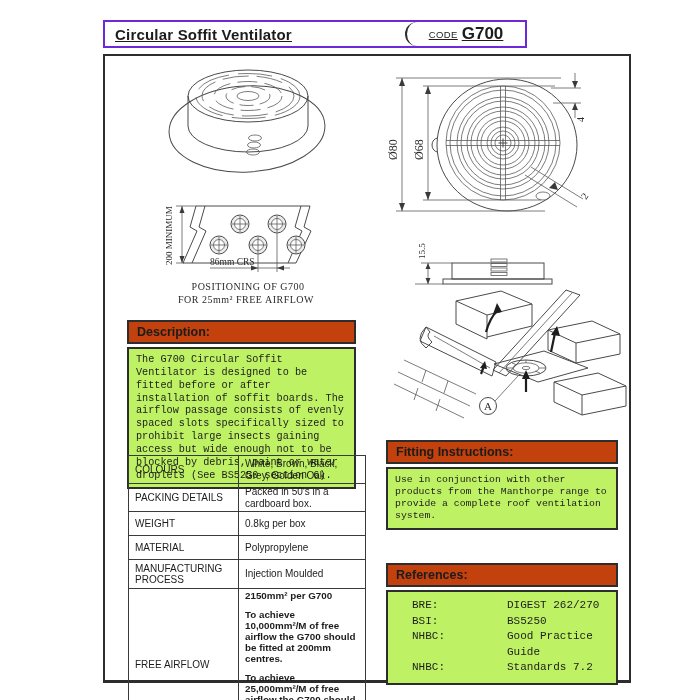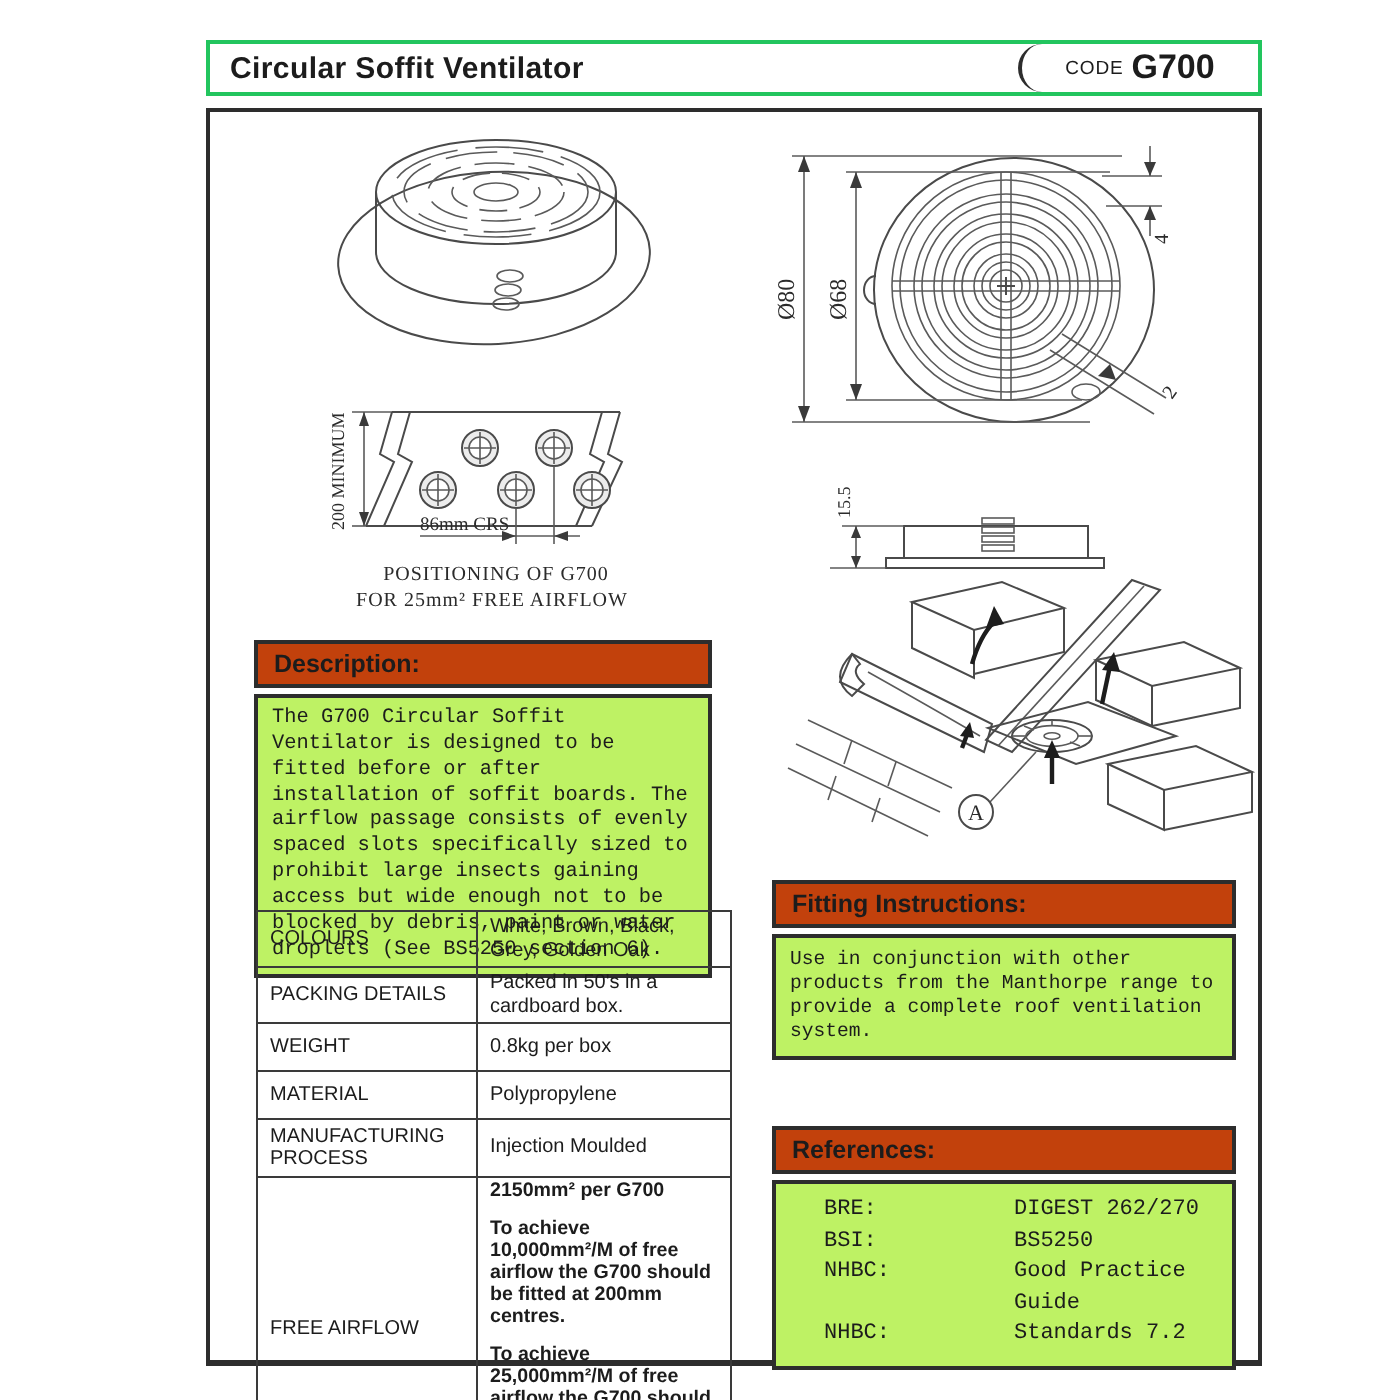--- a/index.html
+++ b/index.html
@@ -1,20 +1,20 @@
 <!DOCTYPE html>
 <html><head>
 <meta charset="utf-8">
 <style>
   html,body{margin:0;padding:0;background:#fff;}
   .page{position:relative;width:700px;height:700px;background:#ffffff;overflow:hidden;
         font-family:"Liberation Sans",sans-serif;color:#1c1c1c;}
   
-  .header-box{position:absolute;left:103px;top:20px;width:528px;height:28px;
-              border:2px solid #22c55e;box-sizing:border-box;display:flex;align-items:center;background:#fff;}
+  .header-box{position:absolute;left:103px;top:20px;width:424px;height:28px;
+              border:2px solid #6d28d9;box-sizing:border-box;display:flex;align-items:center;background:#fff;text-decoration:underline;}
   .header-title{flex:1;padding-left:10px;font-size:15px;font-weight:bold;letter-spacing:.2px;}
   .header-code{width:118px;height:100%;border-left:2px solid #2d2d2d;display:flex;
                align-items:center;justify-content:center;gap:4px;border-radius:12px;}
   .code-label{font-size:9.5px;letter-spacing:.4px;}
   .code-value{font-size:17px;font-weight:bold;}
   
   .main-box{position:absolute;left:103px;top:54px;width:528px;height:629px;
             border:2px solid #2d2d2d;border-bottom-width:3px;box-sizing:border-box;background:#fff;}
   
   .panel{position:absolute;box-sizing:border-box;}

